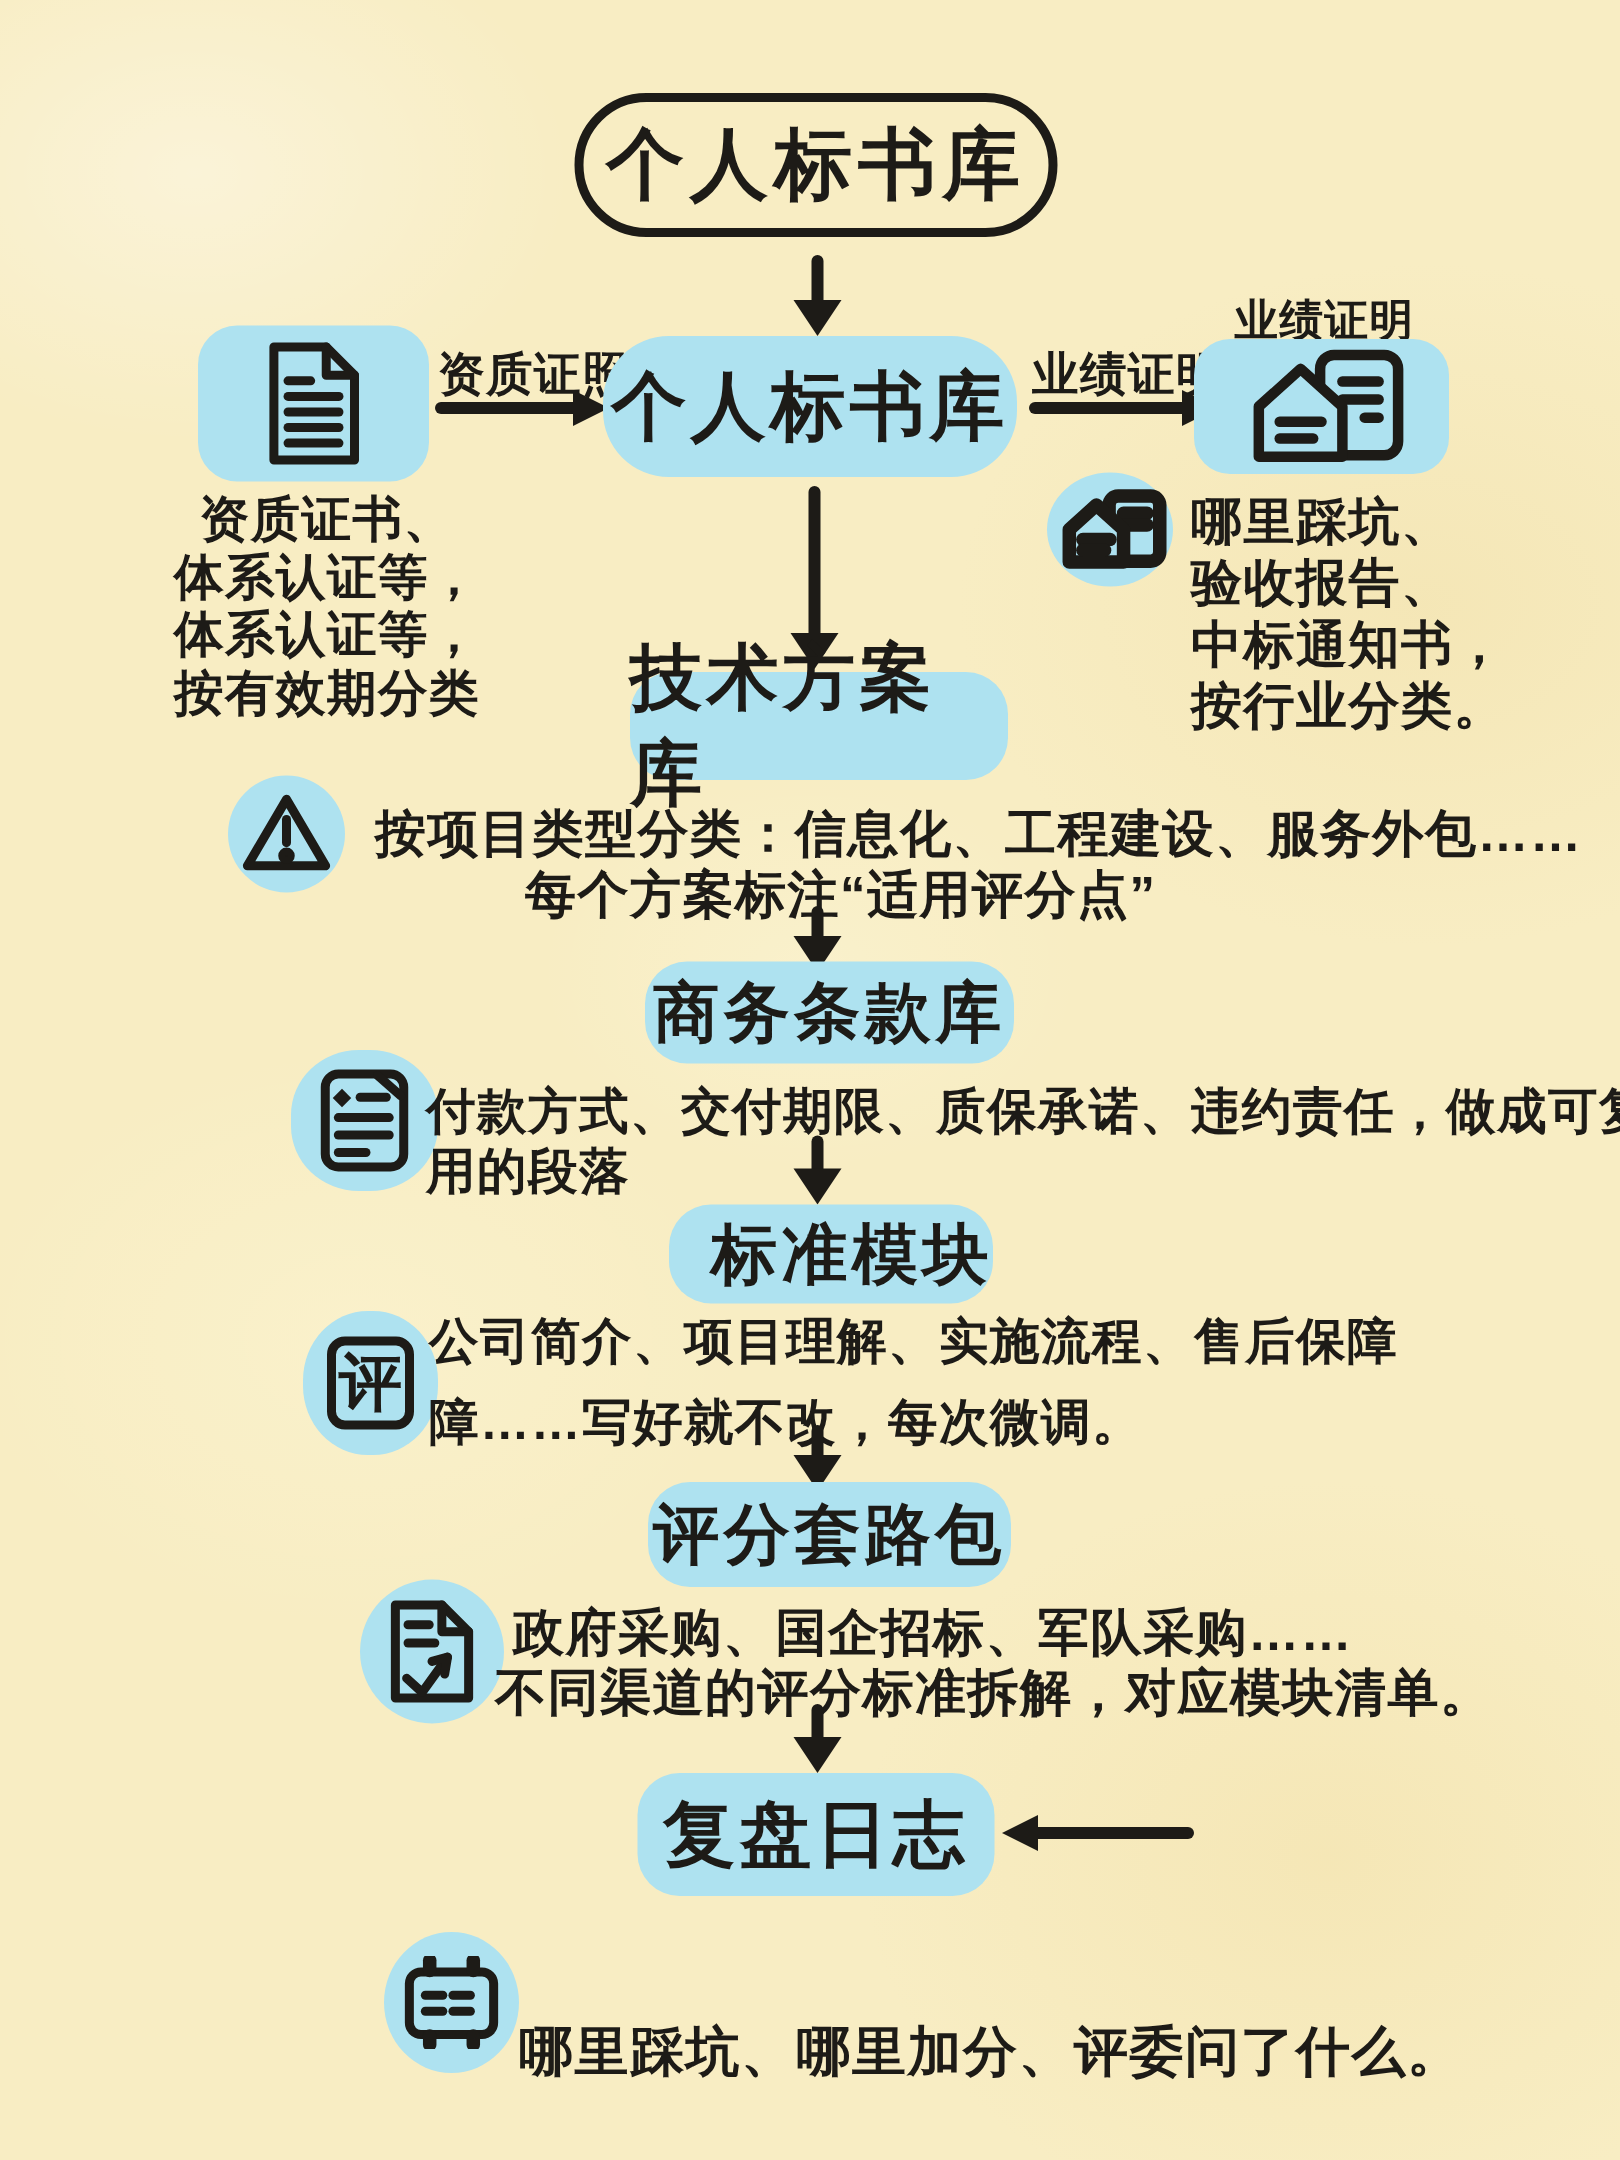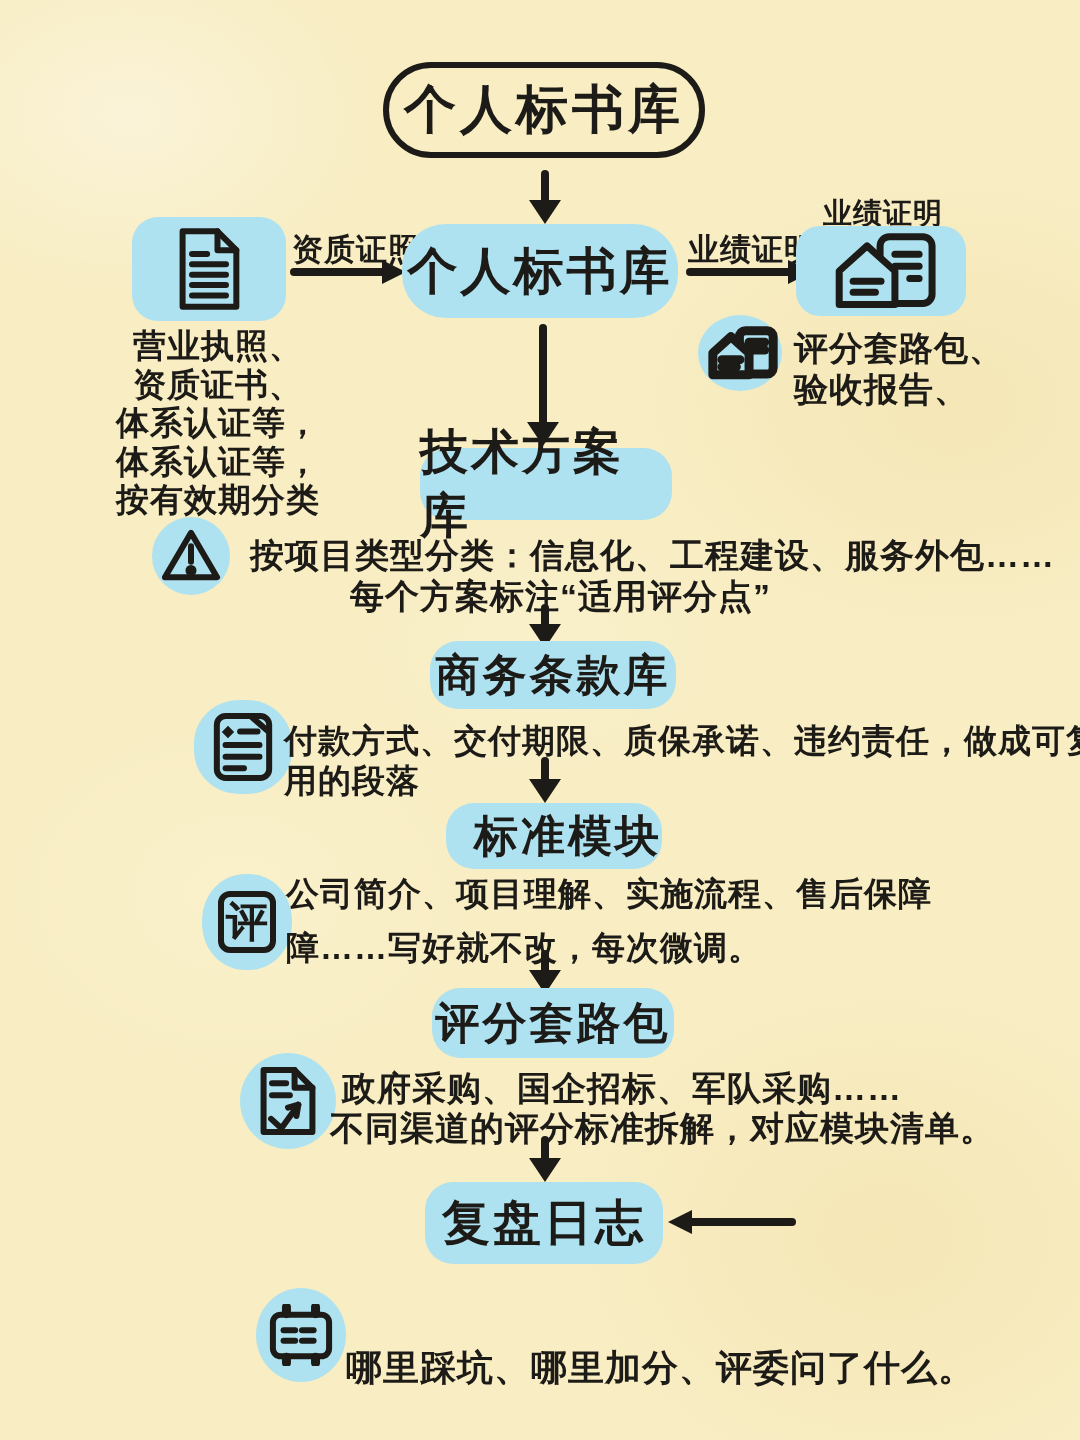--- a/index.html
+++ b/index.html
@@ -103,40 +103,41 @@
       <path d="M78 24 H104"></path>
       <path d="M78 37 H104"></path>
       <path d="M94 50 H104"></path>
       <path d="M18 42 L48 15 L78 42 V78 H18 Z" fill="#aee2f0"></path>
       <path d="M33 53 H63"></path>
       <path d="M33 65 H57"></path>
     </svg>
   </div>
 
   <div class="note" style="left:96px;top:327px;width:244px;text-align:center;font-size:33px;line-height:38.5px;">
-    <div>营业执照、</div>
     <div>资质证书、</div>
     <div>体系认证等，</div>
     <div>体系认证等，</div>
     <div>按有效期分类</div>
   </div>
 
   <div class="blob" style="left:698px;top:315px;width:84px;height:76px;border-radius:50%;">
     <svg width="76" height="56" viewBox="0 0 126 84" fill="none" stroke="#1d1b17" stroke-width="9" stroke-linecap="round" stroke-linejoin="round">
       <rect x="62" y="5" width="56" height="72" rx="10" fill="#aee2f0"></rect>
       <path d="M78 24 H104"></path>
       <path d="M78 37 H104"></path>
       <path d="M18 42 L48 15 L78 42 V78 H18 Z" fill="#aee2f0"></path>
       <path d="M33 53 H63"></path>
       <path d="M33 65 H57"></path>
     </svg>
   </div>
   <div class="note" style="left:794px;top:328px;font-size:34px;line-height:41px;">
-    <div>评分套路包、</div>
+    <div>哪里踩坑、</div>
     <div>验收报告、</div>
+    <div>中标通知书，</div>
+    <div>按行业分类。</div>
   </div>
 
   <div class="v-arrow" style="left:527px;top:324px;height:122px;">
     <div class="shaft"></div>
     <div class="head"></div>
   </div>
 
   <div class="node" style="left:420px;top:448px;width:252px;height:72px;font-size:48px;">
     <span>技术方案库</span>
   </div>

